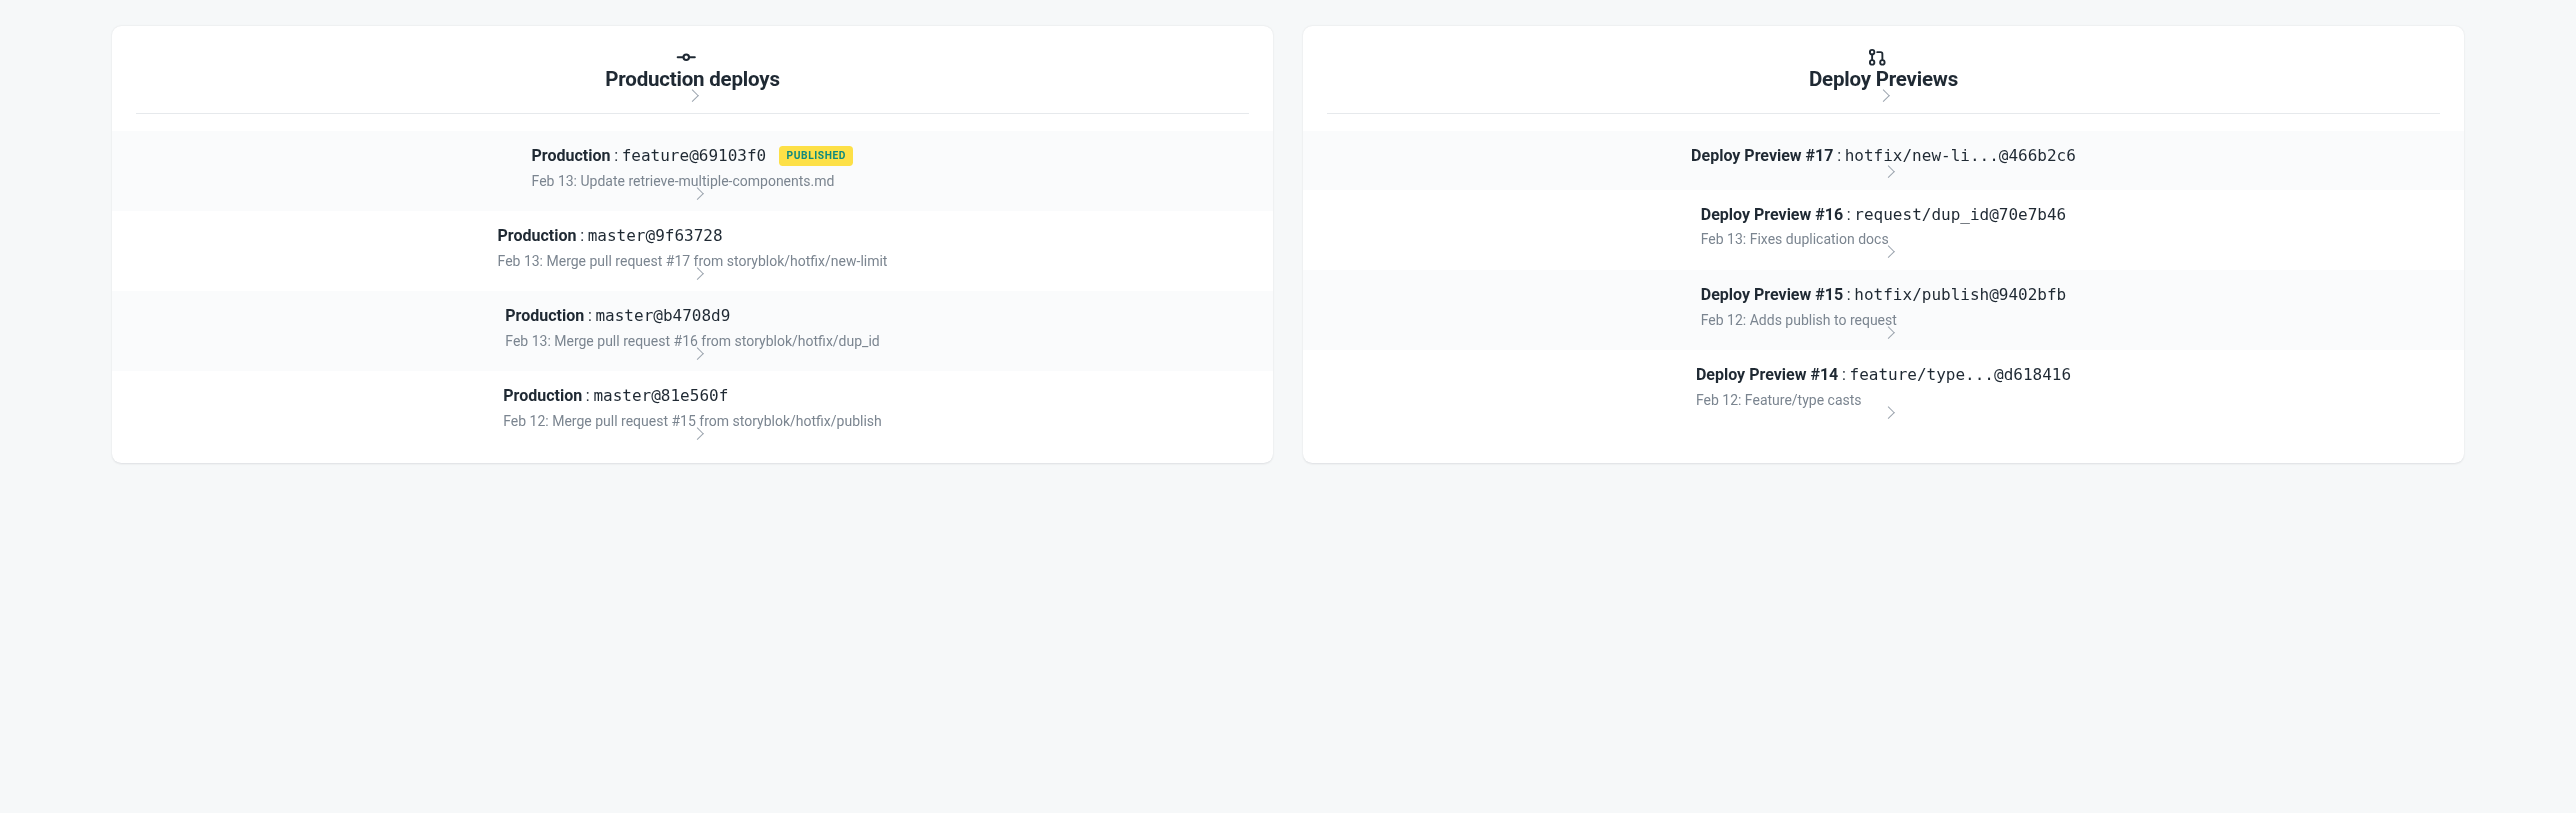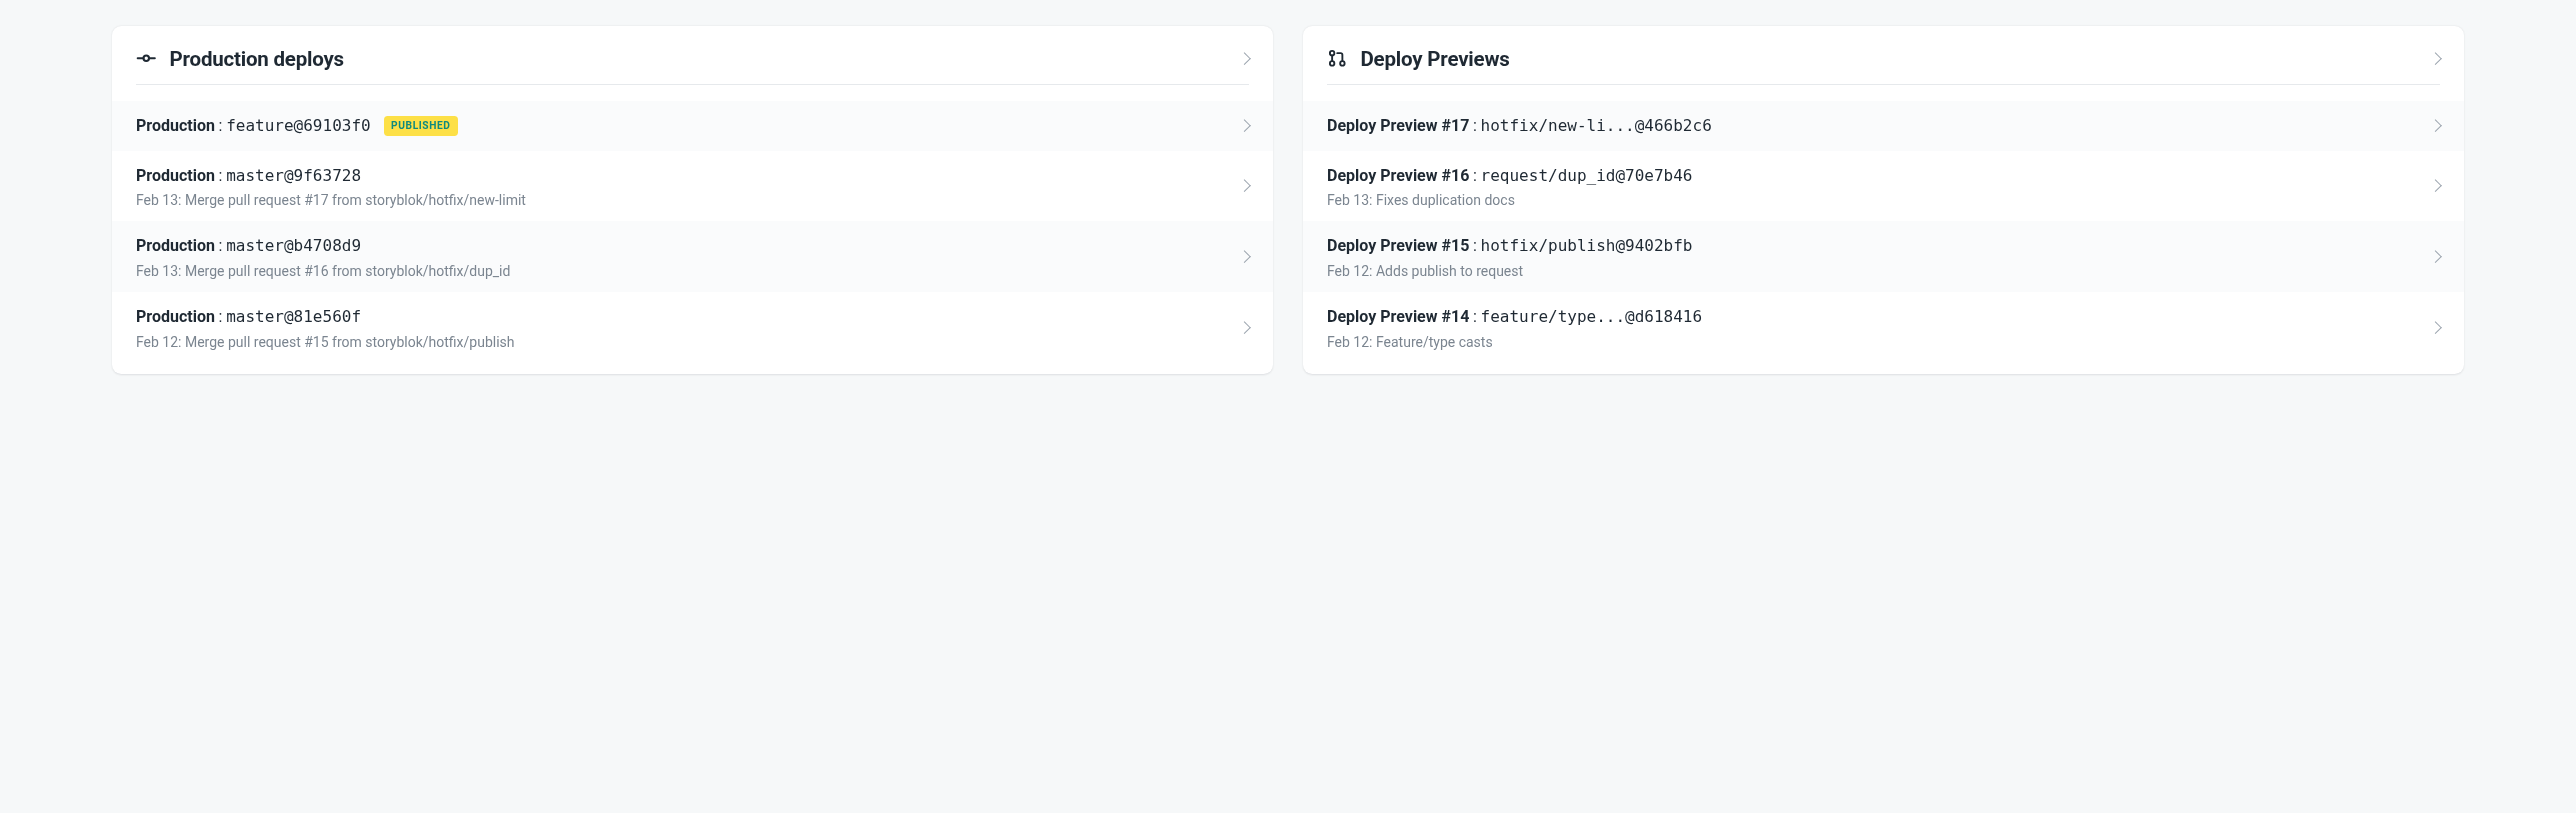--- a/index.html
+++ b/index.html
@@ -21,20 +21,21 @@
     border-radius: 9.3px;
     box-shadow: 0 0.9px 2.8px rgba(15,23,42,0.05), 0 0.9px 1.9px rgba(15,23,42,0.06);
     overflow: hidden;
     padding-bottom: 11.2px;
   }
   .card-header {
     display: flex;
     align-items: center;
     padding: 20.5px 24px 13px 24px;
     position: relative;
+    flex-direction: column;
   }
   .card-header .hdr-icon {
     margin-right: 13px;
     display: inline-flex;
     align-items: center;
     justify-content: center;
   }
   .card-header h2 {
     font-size: 20.5px;
     font-weight: 700;
@@ -50,20 +51,21 @@
   }
   .divider {
     height: 0.9px;
     background: #e6e9ec;
     margin: 0 24px 17px 24px;
   }
   .item {
     display: flex;
     align-items: center;
     padding: 13px 24px 13px 24px;
+    flex-direction: column;
   }
   .item:nth-of-type(even) { background: #fafbfc; }
   .item .body { flex: 1 1 auto; min-width: 0; }
   .title-line {
     font-size: 16px;
     line-height: 1.45;
     color: #1f2933;
     display: flex;
     align-items: center;
     flex-wrap: wrap;
@@ -116,20 +118,21 @@
     <div class="divider"></div>
 
     <div class="item">
       <div class="body">
         <div class="title-line">
           <span class="label">Production</span>
             <span class="sep">:</span>
           <span class="detail mono">feature@69103f0</span>
           <span class="badge">PUBLISHED</span>
         </div>
+        <div class="sub-line">Feb 13: Update retrieve-multiple-components.md</div>
       </div>
       <div class="chev-wrap">
           <span class="chev"></span>
         </div>
     </div>
 
     <div class="item">
       <div class="body">
         <div class="title-line">
           <span class="label">Production</span>

